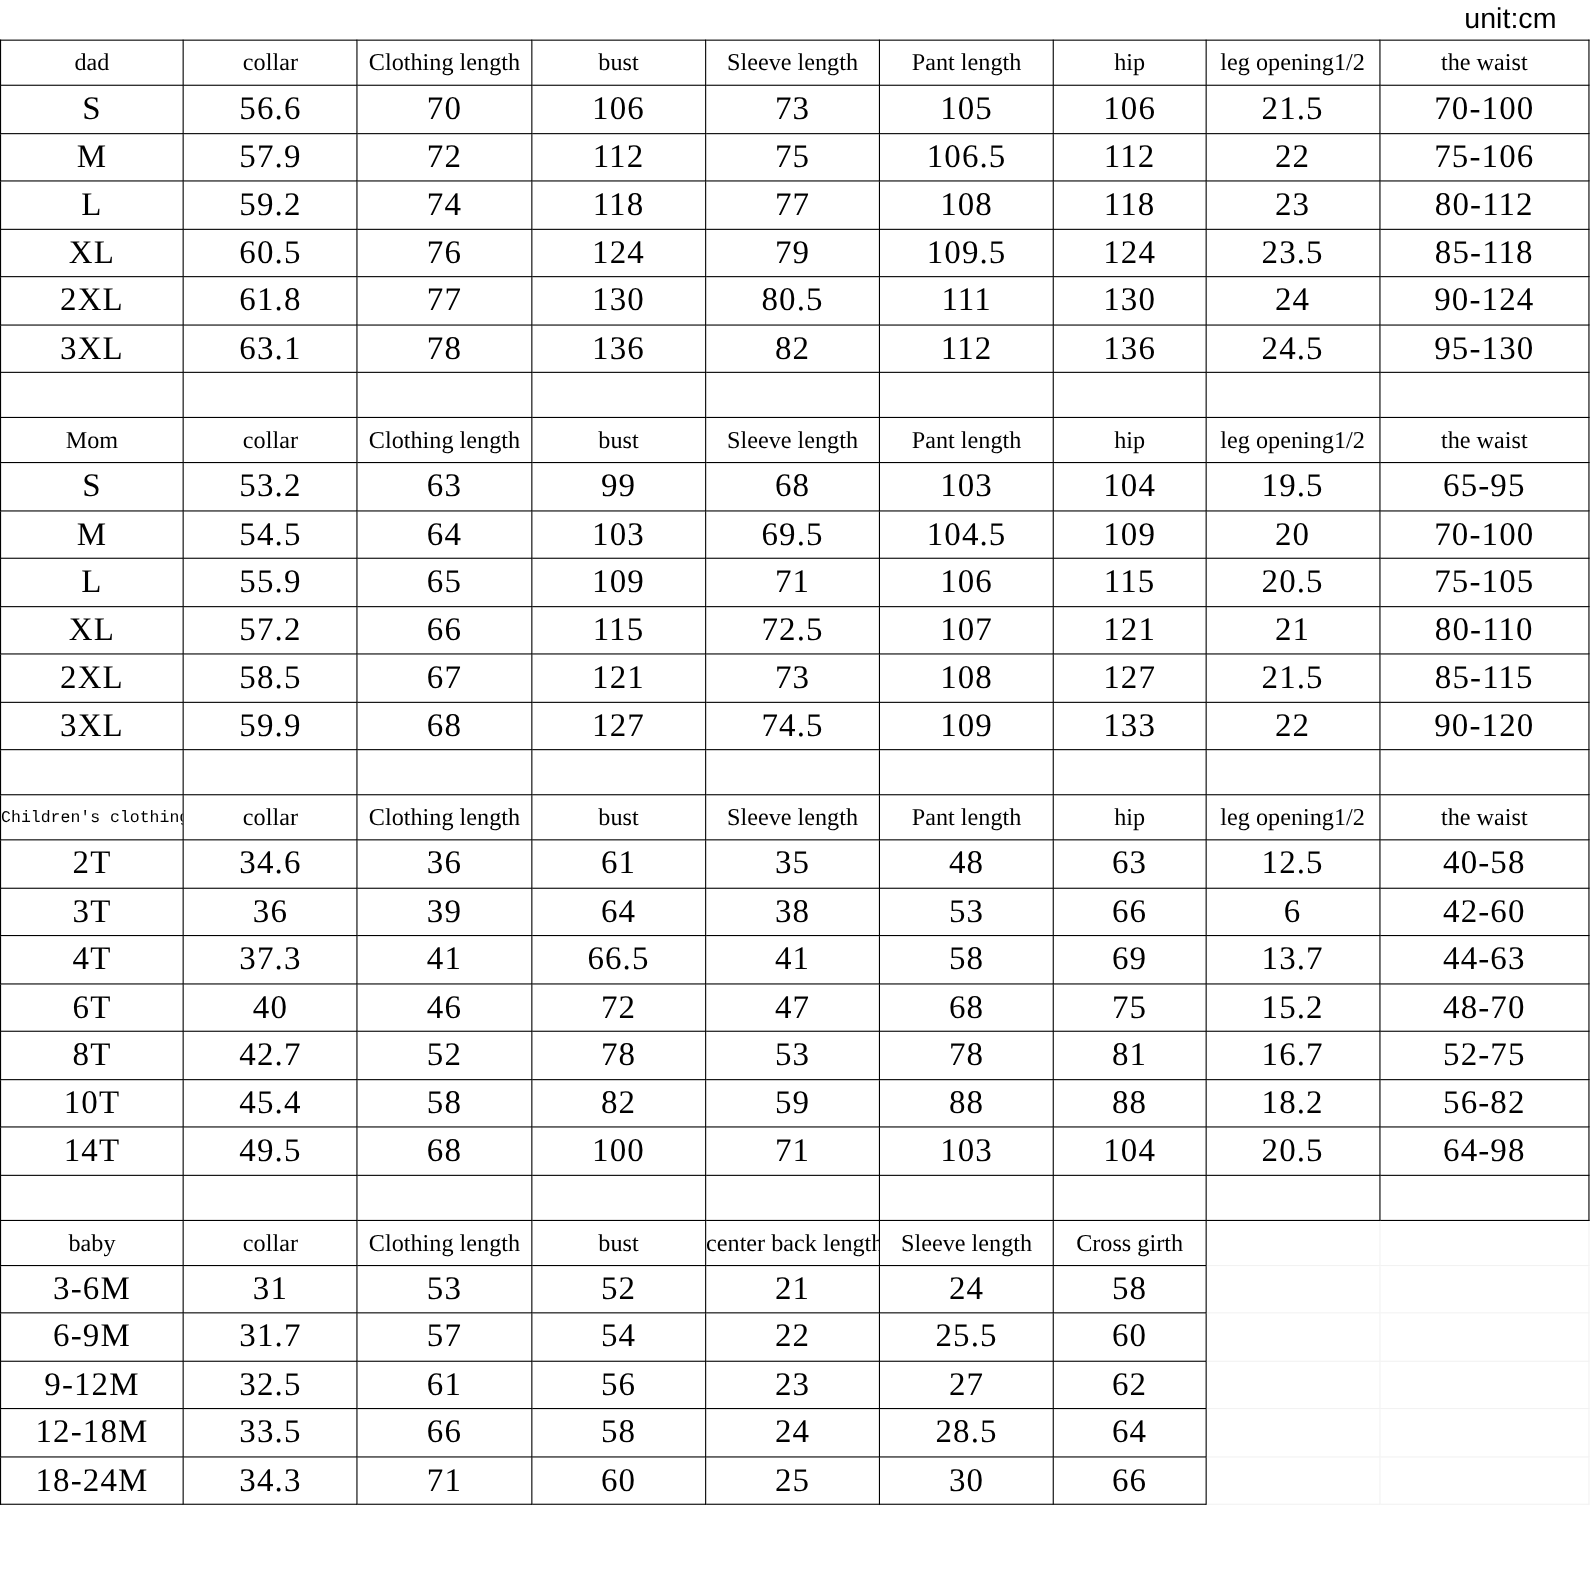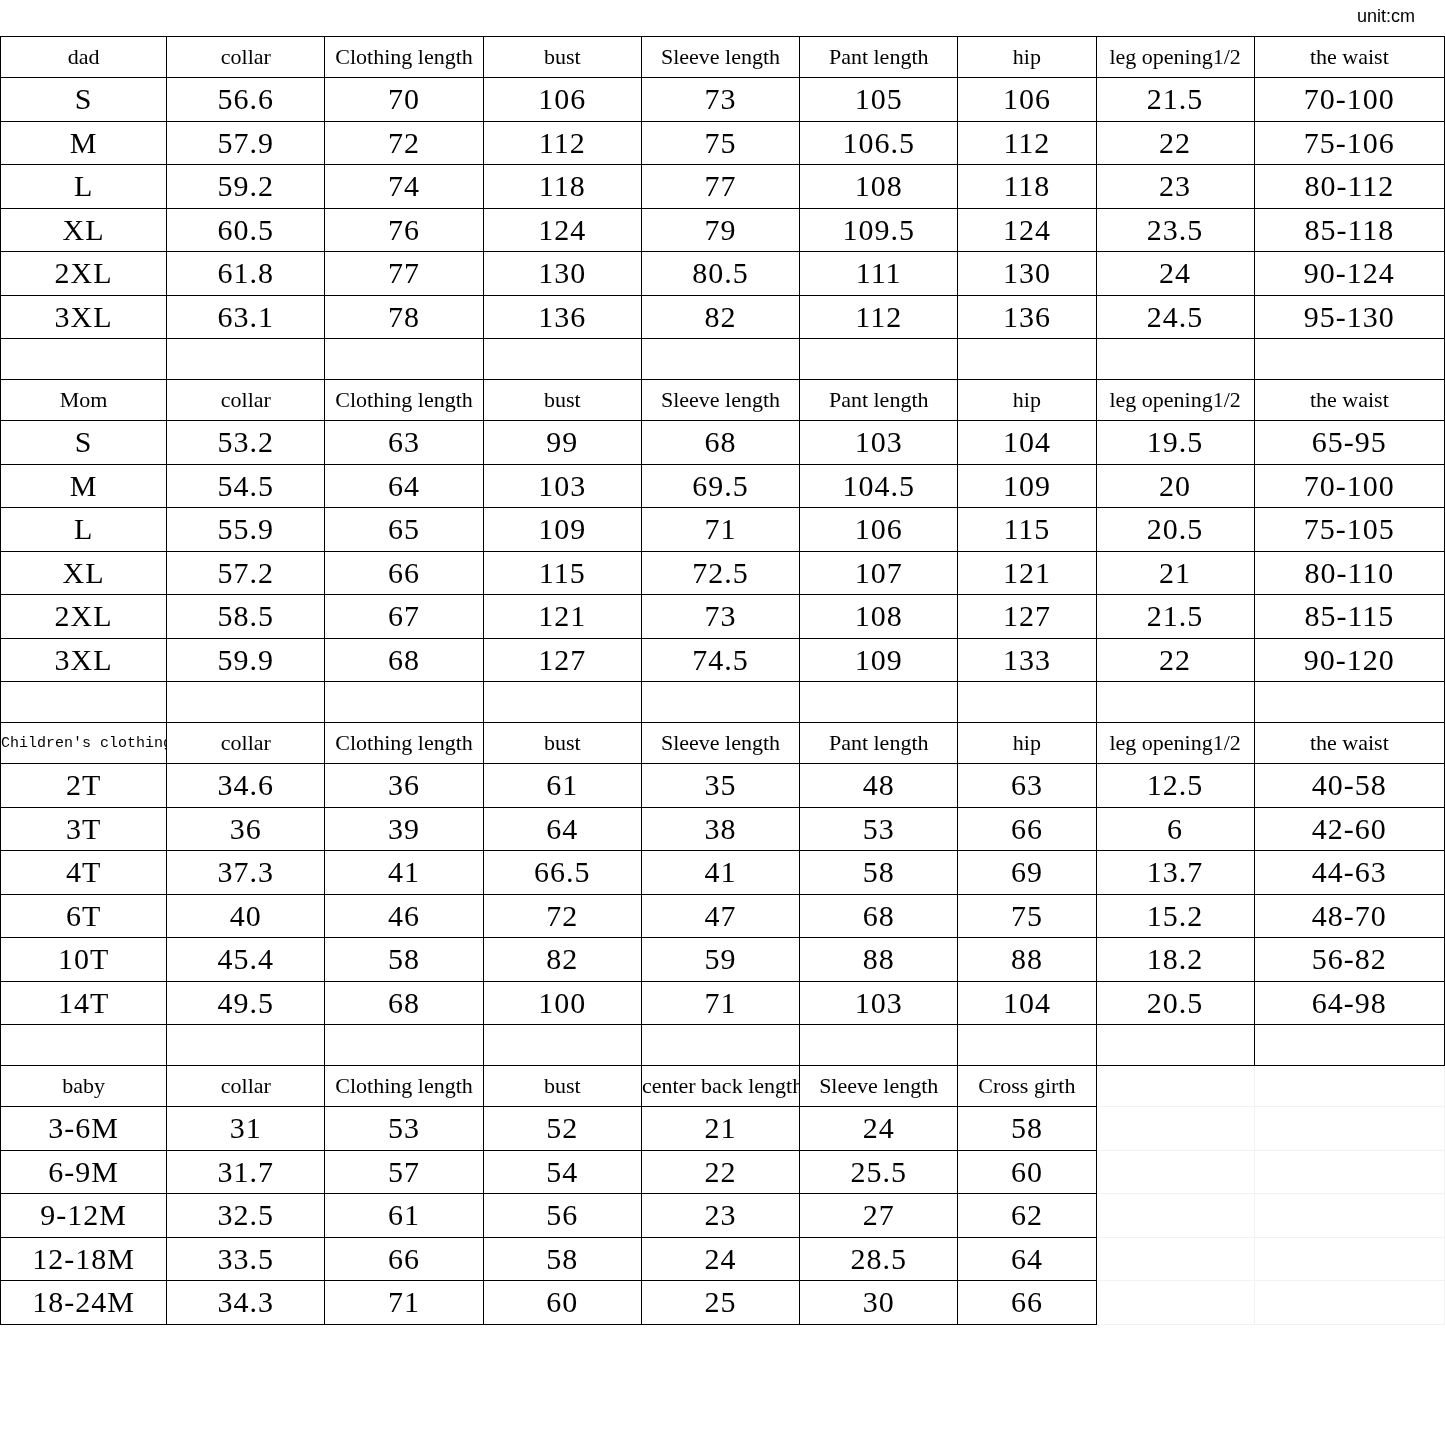--- a/index.html
+++ b/index.html
@@ -15,21 +15,21 @@
     overflow: hidden;
   }
   .page {
     position: relative;
     width: 1445px;
     height: 1432px;
     box-sizing: border-box;
   }
   .unit-line {
     text-align: right;
-    font-size: 18px;
+    font-size: 26px;
     font-family: "Liberation Sans", sans-serif;
     padding: 2px 30px 4px 0;
     height: 30px;
     line-height: 28px;
     letter-spacing: 0px;
   }
   table.sizes {
     border-collapse: collapse;
     table-layout: fixed;
     width: 1445px;
@@ -322,20 +322,31 @@
           <td>40</td>
           <td>46</td>
           <td>72</td>
           <td>47</td>
           <td>68</td>
           <td>75</td>
           <td>15.2</td>
           <td>48-70</td>
         </tr>
         <tr>
+          <td>8T</td>
+          <td>42.7</td>
+          <td>52</td>
+          <td>78</td>
+          <td>53</td>
+          <td>78</td>
+          <td>81</td>
+          <td>16.7</td>
+          <td>52-75</td>
+        </tr>
+        <tr>
           <td>10T</td>
           <td>45.4</td>
           <td>58</td>
           <td>82</td>
           <td>59</td>
           <td>88</td>
           <td>88</td>
           <td>18.2</td>
           <td>56-82</td>
         </tr>

